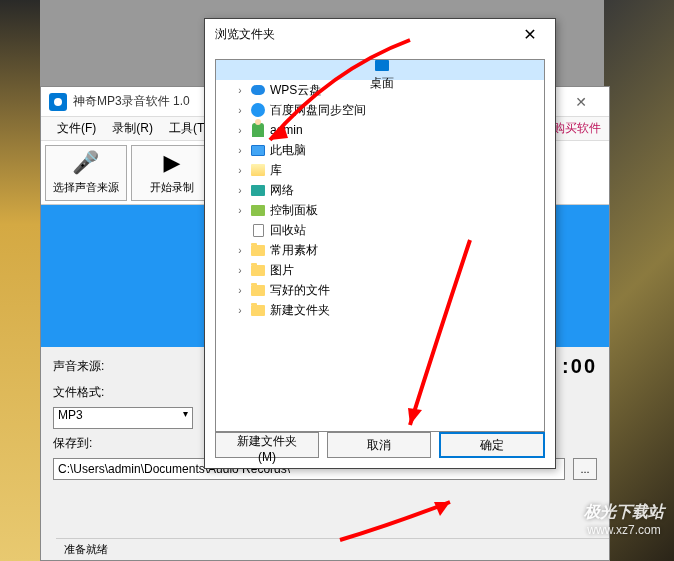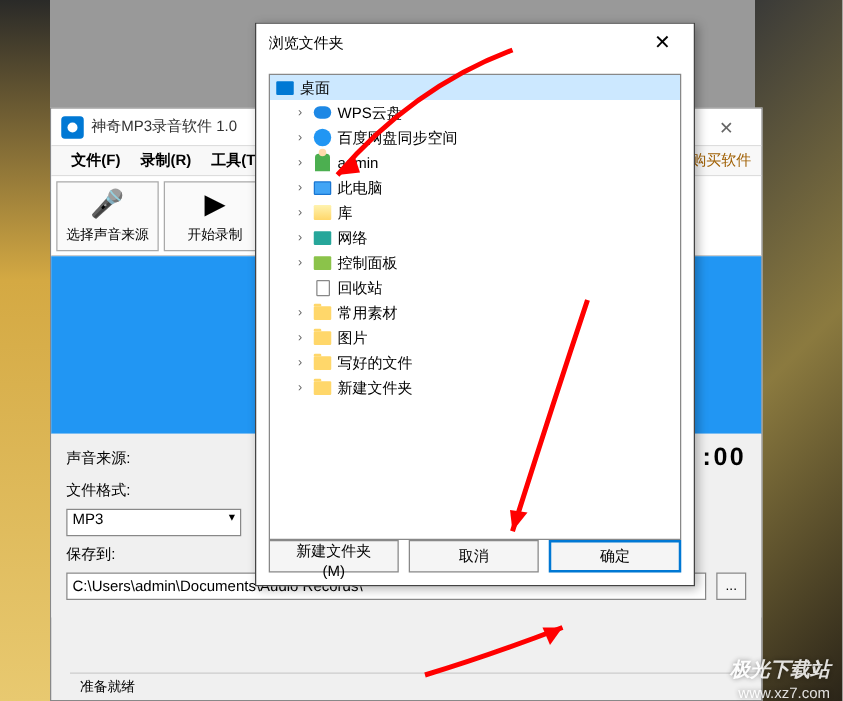--- a/index.html
+++ b/index.html
@@ -11,23 +11,23 @@
 
 
 .main-window { position: absolute; left: 40px; top: 86px; width: 570px; height: 475px; background: #f0f0f0; border: 1px solid #888; }
 .main-titlebar { height: 30px; background: #fff; display: flex; align-items: center; padding: 0 8px; border-bottom: 1px solid #ddd; }
 .main-titlebar .logo { width: 18px; height: 18px; background: #0078d4; border-radius: 3px; display: flex; align-items: center; justify-content: center; margin-right: 6px; }
 .main-titlebar .logo::after { content: ""; width: 8px; height: 8px; background: #fff; border-radius: 50%; }
 .main-titlebar .title { font-size: 12px; color: #333; flex: 1; }
 .main-titlebar .winbtn { width: 40px; height: 28px; display: flex; align-items: center; justify-content: center; font-size: 14px; color: #666; }
 
 .menubar { height: 24px; background: #f8f8f8; display: flex; align-items: center; padding: 0 8px; font-size: 12px; border-bottom: 1px solid #ddd; }
-.menubar .menu-item { padding: 0 8px; font-weight: bold; }
+.menubar .menu-item { padding: 0 8px; }
 .menubar .spacer { flex: 1; }
-.menubar .buy { color: #a16207; display: flex; align-items: center; gap: 4px; }
+.menubar .buy { color: #be185d; display: flex; align-items: center; gap: 4px; }
 .menubar .cart { width: 14px; height: 12px; background: #e74c3c; border-radius: 1px; position: relative; }
 
 .toolbar { height: 64px; background: #fff; display: flex; align-items: center; padding: 4px; gap: 4px; border-bottom: 1px solid #ccc; }
 .toolbtn { width: 82px; height: 56px; border: 1px solid #aaa; background: #fafafa; display: flex; flex-direction: column; align-items: center; justify-content: center; font-size: 11px; gap: 4px; }
 .toolbtn .icon { font-size: 22px; }
 
 .waveform { height: 142px; background: #2196f3; }
 
 .form-area { padding: 8px 12px; font-size: 12px; background: #f0f0f0; }
 .form-row { display: flex; align-items: center; margin-bottom: 6px; gap: 8px; }
@@ -42,21 +42,21 @@
 .statusbar { position: absolute; bottom: 0; left: 15px; right: 0; height: 22px; border-top: 1px solid #ccc; padding: 0 8px; font-size: 11px; display: flex; align-items: center; }
 
 
 .dialog { position: absolute; left: 204px; top: 18px; width: 352px; height: 451px; background: #fff; border: 1px solid #444; box-shadow: 2px 2px 8px rgba(0,0,0,0.3); display: flex; flex-direction: column; }
 .dialog-titlebar { height: 30px; display: flex; align-items: center; padding: 0 10px; font-size: 12px; gap: 48px; }
 .dialog-titlebar .title { flex: 1; }
 .dialog-titlebar .close { width: 30px; height: 26px; display: flex; align-items: center; justify-content: center; font-size: 16px; }
 .dialog-body { flex: 1; padding: 10px; display: flex; flex-direction: column; }
 .tree-container { flex: 1; border: 1px solid #888; background: #fff; overflow: hidden; }
 .tree-item { display: flex; align-items: center; height: 20px; font-size: 12px; padding-left: 4px; gap: 4px; }
-.tree-item.root { background: #cce8ff; }
+.tree-item.root { background: #cce8ff; flex-direction: column; }
 .tree-item .expander { width: 12px; font-size: 10px; color: #666; text-align: center; }
 .tree-item .ficon { width: 16px; height: 14px; display: flex; align-items: center; justify-content: center; }
 .tree-item.child { padding-left: 18px; }
 .folder-i { width: 14px; height: 11px; background: #ffd76a; border-radius: 1px; position: relative; }
 .folder-i::before { content: ""; position: absolute; top: -2px; left: 0; width: 6px; height: 2px; background: #ffd76a; border-radius: 1px 1px 0 0; }
 .desktop-i { width: 14px; height: 11px; background: #0078d4; border-radius: 1px; }
 .cloud-i { width: 14px; height: 10px; background: #1e88e5; border-radius: 5px; }
 .baidu-i { width: 14px; height: 14px; background: #2196f3; border-radius: 50%; }
 .user-i { width: 12px; height: 14px; background: #4caf50; border-radius: 3px 3px 0 0; position: relative; }
 .user-i::before { content: ""; position: absolute; top: -4px; left: 3px; width: 6px; height: 6px; background: #ffdbac; border-radius: 50%; }
@@ -68,21 +68,21 @@
 .dialog-buttons { display: flex; gap: 8px; justify-content: center; }
 .dialog-buttons .btn { flex: 1; height: 26px; }
 .dialog-buttons .btn.focus { border: 2px solid #0078d4; }
 
 
 .arrow { position: absolute; pointer-events: none; }
 .arrow-line { stroke: #ff0000; stroke-width: 4; fill: none; }
 .arrow-head { fill: #ff0000; }
 
 
-.watermark { position: absolute; right: 10px; bottom: 0; text-align: right; font-size: 16px; color: #fff; text-shadow: 0 0 4px rgba(0,0,0,0.5); opacity: 0.85; }
+.watermark { position: absolute; right: 10px; bottom: 24px; text-align: center; font-size: 16px; color: #fff; text-shadow: 0 0 4px rgba(0,0,0,0.5); opacity: 0.85; }
 .watermark .w1 { font-weight: bold; font-style: italic; }
 .watermark .w2 { font-size: 12px; }
 </style>
 </head>
 <body>
 
 <div class="bg-left"></div>
 <div class="bg-right"></div>
 
 <div class="main-window">

